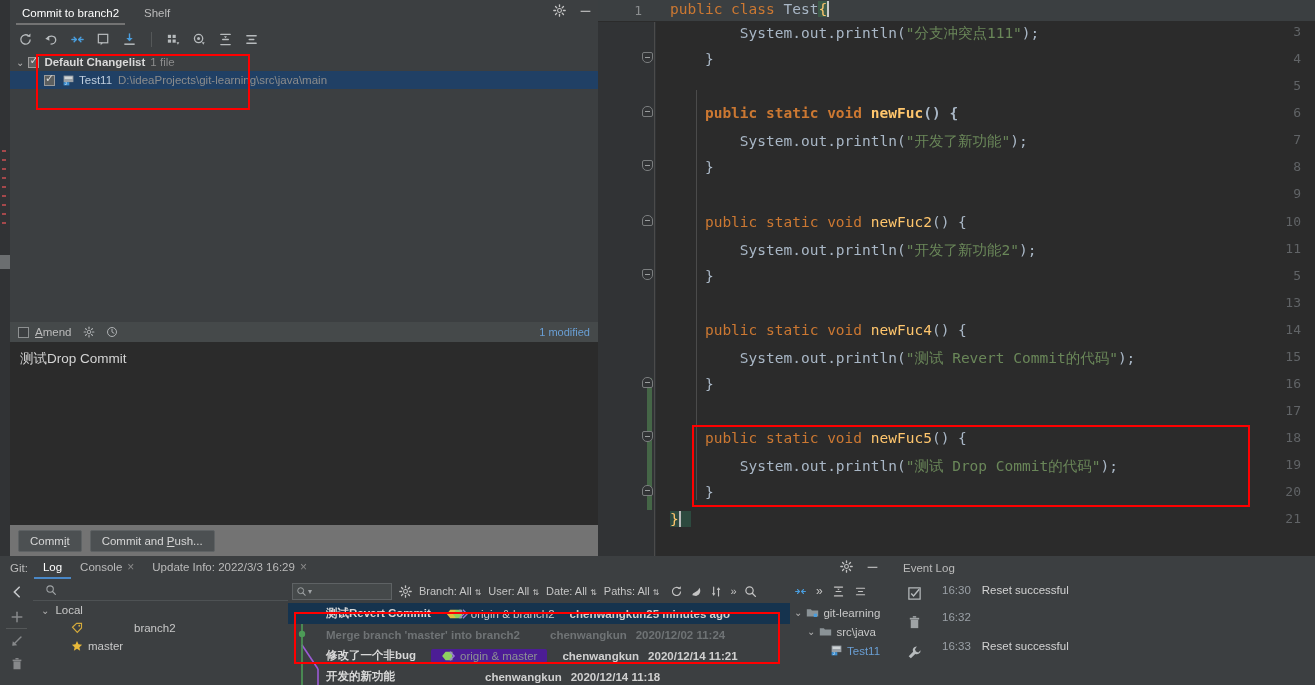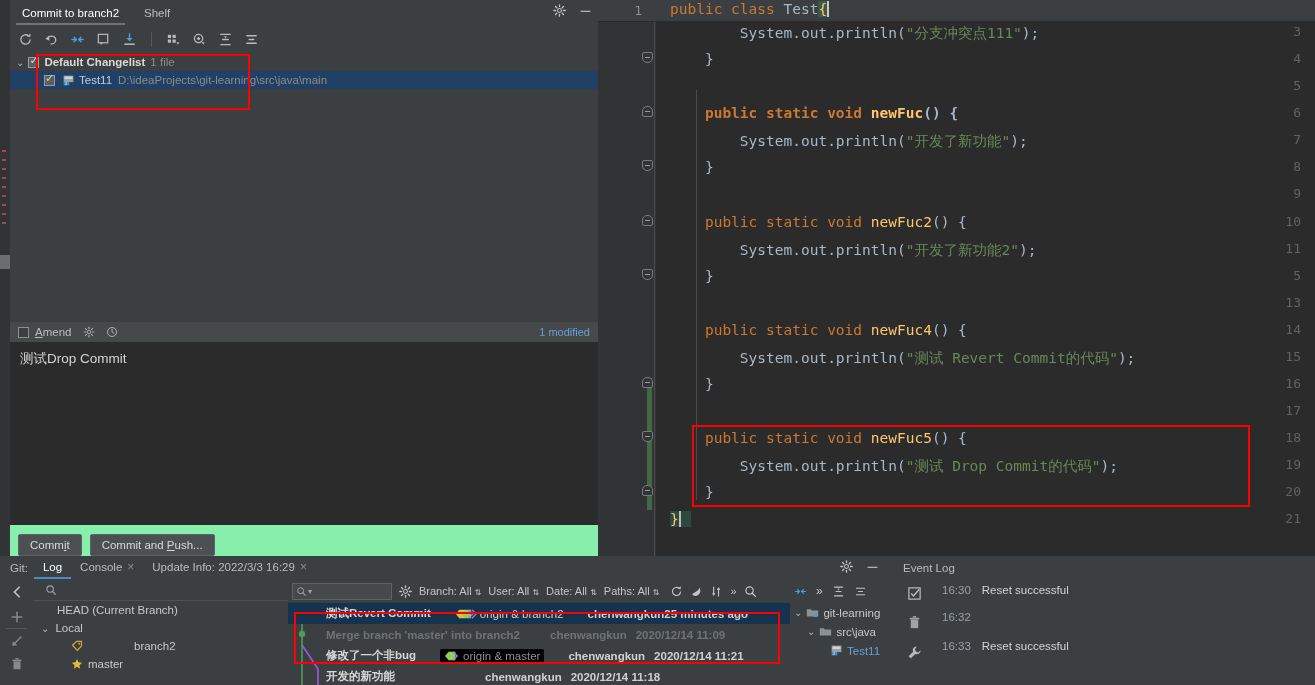--- a/index.html
+++ b/index.html
@@ -38,22 +38,22 @@
   .changelist-cnt { color:#8c8c8c; font-weight:normal; margin-left:5px; }
 
   #amend-bar { left:10px; top:322px; width:588px; height:20px; background:#45494a;
      display:flex; align-items:center; padding:0 8px; font-size:11.5px; }
   .amend-chk { width:11px; height:11px; border:1px solid #8d9091; background:#3c3f41; margin-right:6px; }
   #amend-right { margin-left:auto; color:#6a9fd4; font-size:11px; }
 
   #commit-msg { left:10px; top:342px; width:588px; height:183px; background:#2b2b2b;
      padding:8px 10px; font-size:13.5px; color:#d4d4d4; }
 
-  #commit-buttons { left:10px; top:525px; width:588px; height:31px; background:#86efac;
-     display:flex; align-items:flex-end; gap:8px; padding-left:8px; }
+  #commit-buttons { left:10px; top:525px; width:588px; height:31px; background:#737373;
+     display:flex; align-items:center; gap:8px; padding-left:8px; }
   .btn { background:#4c5052; border:1px solid #5e6264; border-radius:2px; color:#d6d6d6;
      font-size:11.5px; padding:4px 11px; }
   .btn u { text-decoration:underline; }
 
   
   #editor { left:598px; top:0; width:717px; height:556px; background:#2b2b2b; }
   #gutter { position:absolute; left:0; top:0; width:58px; height:556px; background:#313335; }
   #codearea { position:absolute; left:58px; top:0; right:0; height:556px; }
   .ln { position:absolute; right:14px; font-size:13px; color:#606366;
      font-family:"DejaVu Sans Mono","Liberation Mono",monospace; }
@@ -97,21 +97,21 @@
       align-items:center; padding-left:3px; }
   .filt { white-space:nowrap; }
   .logrow { height:21px; display:flex; align-items:center; font-size:11.5px; position:relative; padding-left:38px; }
   .logrow.sel { background:#15334e; }
   .lg-subject { color:#d8d8d8; font-weight:bold; }
   .lg-subject.dim { color:#6f7375; font-weight:bold; }
   .lg-author { color:#d0d0d0; font-weight:bold; }
   .lg-author.dim { color:#6f7375; }
   .lg-date { color:#d0d0d0; font-weight:bold; }
   .lg-date.dim { color:#6f7375; }
-  .refchip { display:inline-flex; align-items:center; gap:3px; margin:0 24px; }
+  .refchip { display:inline-flex; align-items:center; gap:3px; margin:0 15px; }
 
   #project-tree { position:absolute; left:790px; top:23px; width:107px; height:106px; background:#3c3f41; }
   #pt-toolbar { height:24px; display:flex; align-items:center; gap:9px; padding-left:4px; }
   .ptrow { height:19px; display:flex; align-items:center; font-size:11.5px; color:#c8c8c8; white-space:nowrap; }
 
   #pt-icons { position:absolute; left:897px; top:23px; width:35px; height:106px; background:#3c3f41; }
 
   #event-log { position:absolute; left:932px; top:23px; width:383px; height:106px; background:#3c3f41; }
   .evrow { height:23px; display:flex; align-items:center; font-size:11.5px; gap:11px; padding-left:10px; }
   .evtime { color:#9aa0a6; }
@@ -404,23 +404,20 @@
       </div>
     </div>
 
     <div id="branch-tree">
       <div id="branch-search">
         <svg width="12" height="12" viewBox="0 0 16 16">
           <circle cx="6.8" cy="6.8" r="4.3" fill="none" stroke="#9fa3a5" stroke-width="1.4"></circle>
           <line x1="10" y1="10" x2="13.8" y2="13.8" stroke="#9fa3a5" stroke-width="1.6" stroke-linecap="round"></line>
         </svg>
       </div>
-      <div class="btrow" style="padding-left:24px;">
-        <span>HEAD (Current Branch)</span>
-      </div>
       <div class="btrow" style="padding-left:8px;">
         <span style="font-size:10px; color:#b0b0b0; margin-right:6px;">⌄</span>
         <span>Local</span>
       </div>
       <div class="btrow" style="padding-left:38px;gap:46px;">
         <svg width="12" height="12" viewBox="0 0 16 16" style="margin-right:5px;">
           <path d="M2 7 L7.5 1.8 L14 1.8 L14 8 L8.4 13.8 Z" fill="none" stroke="#d4aa3c" stroke-width="1.5"></path>
           <circle cx="11" cy="5" r="1.2" fill="#d4aa3c"></circle>
         </svg>
         <span>branch2</span>
@@ -501,26 +498,26 @@
           </svg>
           <span style="color:#cfcfcf;">origin &amp; branch2</span>
         </span>
         <span class="lg-author">chenwangkun</span>
         <span class="lg-date" style="">25 minutes ago</span>
       </div>
 
       <div class="logrow">
         <span class="lg-subject dim">Merge branch 'master' into branch2</span>
         <span class="lg-author dim" style="margin-left:30px;">chenwangkun</span>
-        <span class="lg-date dim" style="margin-left:9px;">2020/12/14 11:09</span>
+        <span class="lg-date dim" style="margin-left:9px;">2020/12/02 11:24</span>
       </div>
 
       <div class="logrow">
         <span class="lg-subject">修改了一个非bug</span>
-        <span class="refchip" style="background:#000000; padding:1px 4px; border-radius:2px;">
+        <span class="refchip" style="background:#4c1d95; padding:1px 10px; border-radius:2px;">
           <svg width="16" height="12" viewBox="0 0 18 14">
             <path d="M1 7 L5 2 L13 2 L13 12 L5 12 Z" fill="#8fd060"></path>
             <path d="M10 2 L15 7 L10 12" fill="none" stroke="#9b7fd6" stroke-width="1.6"></path>
           </svg>
           <span style="color:#8d9193;">origin &amp; master</span>
         </span>
         <span class="lg-author">chenwangkun</span>
         <span class="lg-date" style="margin-left:9px;">2020/12/14 11:21</span>
       </div>
 

